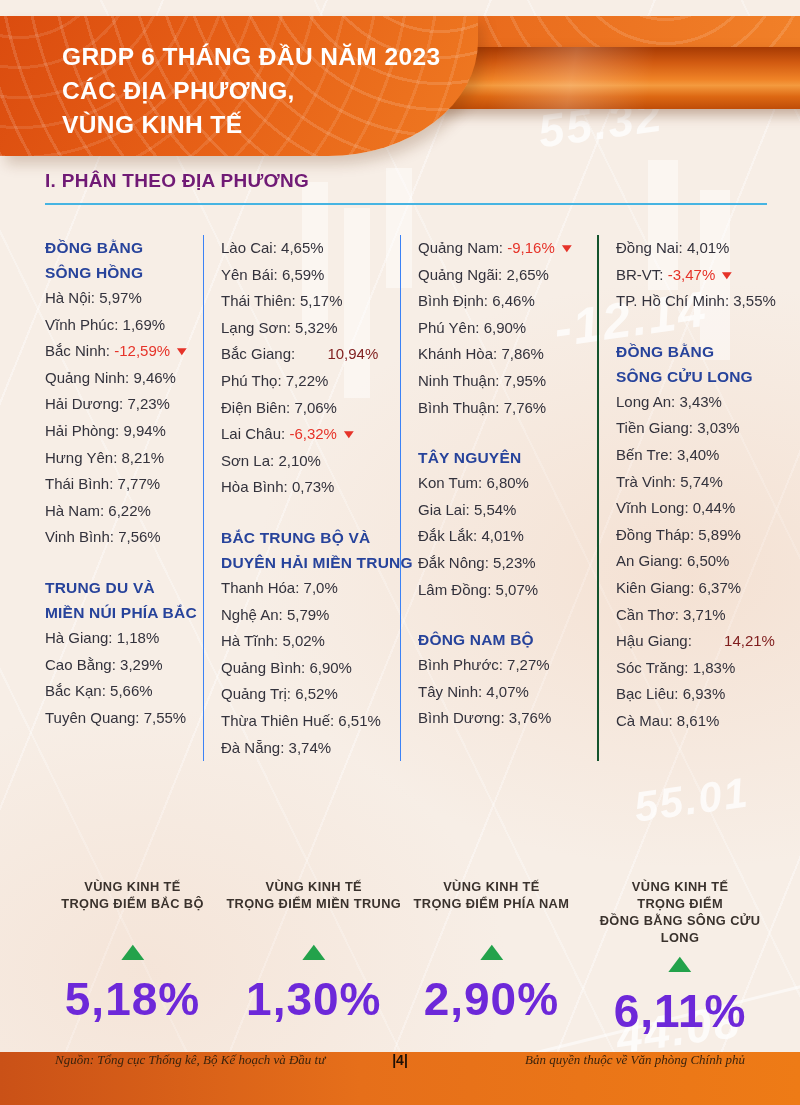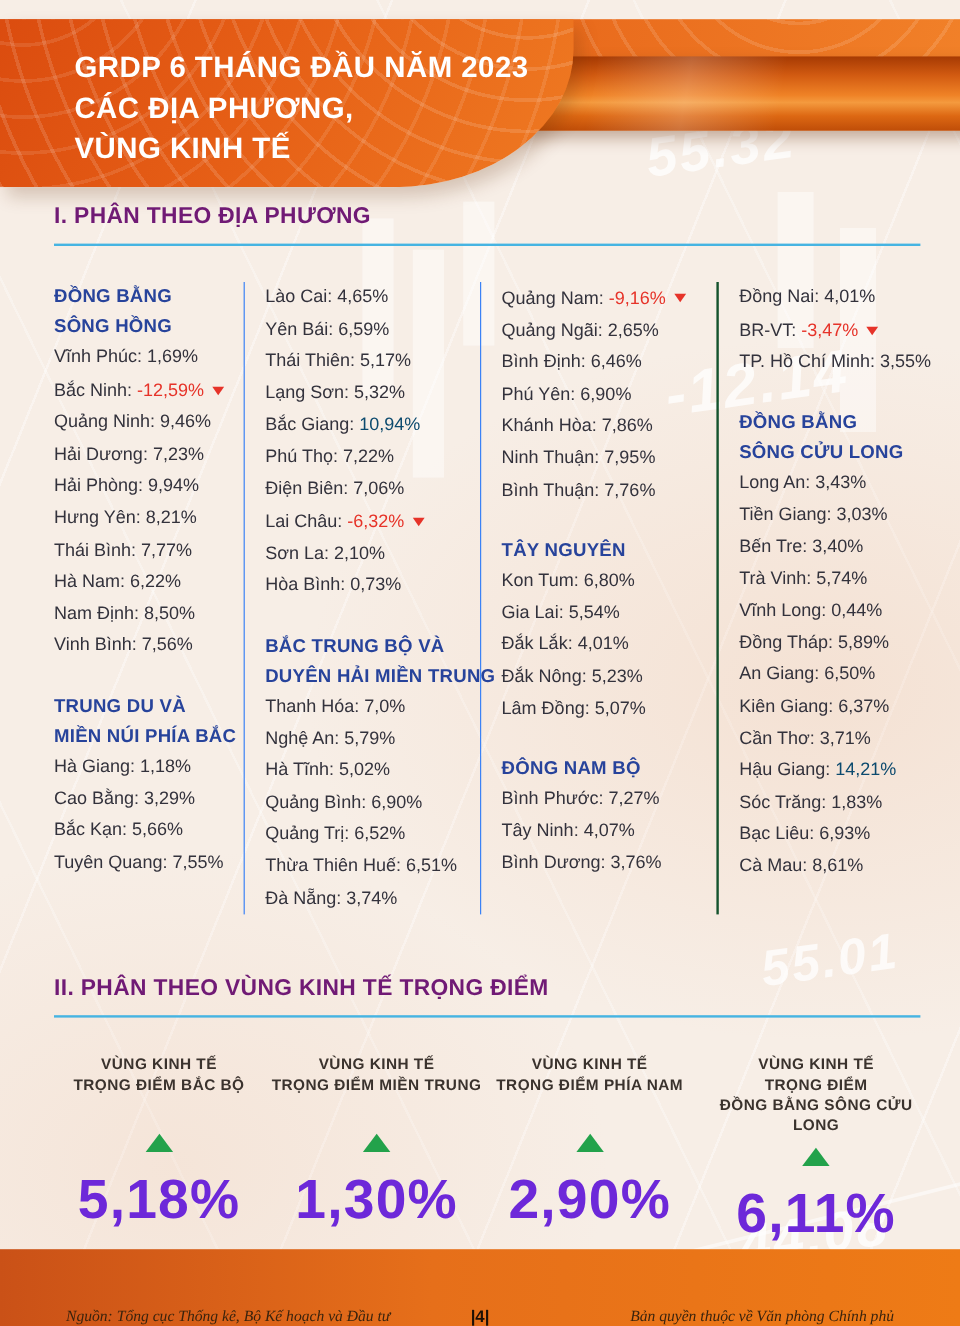--- a/index.html
+++ b/index.html
@@ -61,38 +61,38 @@
   .columns{position:absolute;top:235px;left:45px;width:736px;display:flex;align-items:stretch;}
   .col{box-sizing:border-box;}
   .col1{width:158px}
   .col2,.col3{width:197px;padding-left:17px;border-left:1px solid #3b82f6}
   .col4{width:184px;padding-left:17px;border-left:2px solid #14532d}
   .region-title{font-size:15.5px;font-weight:800;line-height:25px;color:#27439b;
     letter-spacing:.2px;white-space:nowrap;}
   .region-title:not(:first-child){margin-top:24px;}
   .entry{font-size:15px;font-weight:500;line-height:26.6px;color:#33323c;white-space:nowrap;}
   .val-down{color:#e63329;}
-  .val-high{color:#0c4a6e;}
+  .val-high{color:#7f1d1d;margin-left:28px;}
   .tri-down{display:inline-block;color:#e63329;font-size:12px;margin-left:6px;
     transform:scaleX(1.4);vertical-align:1px;}
 
   
   .zones{position:absolute;top:878px;left:40px;width:740px;display:flex;text-align:center;}
   .zone{display:flex;flex-direction:column;align-items:center;box-sizing:border-box;}
   .z1{flex-basis:25%}.z2{flex-basis:24%}.z3{flex-basis:24%}.z4{flex-basis:27%}
   .zone-label{font-size:12.8px;font-weight:800;line-height:17px;color:#3a322d;
     letter-spacing:.4px;min-height:56px;}
   .tri-up{display:inline-block;color:#23a24b;font-size:26px;line-height:1;
     transform:scaleX(1.5);margin:4px 0 8px;}
   .zone-value{font-size:46px;font-weight:800;color:#6d28d9;letter-spacing:1px;}
 
   
-  footer{position:absolute;left:0;bottom:0;width:100%;height:64px;box-sizing:border-box;
+  footer{position:absolute;left:0;bottom:0;width:100%;height:53px;box-sizing:border-box;
     background:linear-gradient(90deg,#ca5117,#e66f1a 45%,#ee7b16);
-    display:flex;align-items:flex-end;justify-content:space-between;padding:0 55px;}
+    display:flex;align-items:flex-start;justify-content:space-between;padding:0 55px;}
   .foot-text{font-family:"Liberation Serif","DejaVu Serif",serif;font-style:italic;
     font-size:13px;color:#3a230d;}
   .foot-page{position:absolute;left:50%;transform:translateX(-50%);font-size:14px;
     font-weight:700;color:#1d1005;}
 </style>
 </head>
 <body>
 
 <div class="page">
   <div class="texture"></div>
@@ -119,29 +119,29 @@
     </h1>
   </header>
 
   <h2 class="sec-heading sec1-h">I. PHÂN THEO ĐỊA PHƯƠNG</h2>
   <div class="columns" id="columns">
       <div class="col col1">
         <div class="region-title">
           <div>ĐỒNG BẰNG</div>
           <div>SÔNG HỒNG</div>
         </div>
+        <div class="entry"><span class="nm">Hà Nội: </span><span class="val">5,97%</span></div>
         <div class="entry"><span class="nm">Vĩnh Phúc: </span><span class="val">1,69%</span></div>
         <div class="entry"><span class="nm">Bắc Ninh: </span><span class="val val-down">-12,59%</span><span class="tri-down">▼</span></div>
         <div class="entry"><span class="nm">Quảng Ninh: </span><span class="val">9,46%</span></div>
         <div class="entry"><span class="nm">Hải Dương: </span><span class="val">7,23%</span></div>
         <div class="entry"><span class="nm">Hải Phòng: </span><span class="val">9,94%</span></div>
         <div class="entry"><span class="nm">Hưng Yên: </span><span class="val">8,21%</span></div>
         <div class="entry"><span class="nm">Thái Bình: </span><span class="val">7,77%</span></div>
         <div class="entry"><span class="nm">Hà Nam: </span><span class="val">6,22%</span></div>
-        <div class="entry"><span class="nm">Nam Định: </span><span class="val">8,50%</span></div>
         <div class="entry"><span class="nm">Vinh Bình: </span><span class="val">7,56%</span></div>
         <div class="region-title">
           <div>TRUNG DU VÀ</div>
           <div>MIỀN NÚI PHÍA BẮC</div>
         </div>
         <div class="entry"><span class="nm">Hà Giang: </span><span class="val">1,18%</span></div>
         <div class="entry"><span class="nm">Cao Bằng: </span><span class="val">3,29%</span></div>
         <div class="entry"><span class="nm">Bắc Kạn: </span><span class="val">5,66%</span></div>
         <div class="entry"><span class="nm">Tuyên Quang: </span><span class="val">7,55%</span></div>
       </div>
@@ -208,21 +208,20 @@
         <div class="entry"><span class="nm">An Giang: </span><span class="val">6,50%</span></div>
         <div class="entry"><span class="nm">Kiên Giang: </span><span class="val">6,37%</span></div>
         <div class="entry"><span class="nm">Cần Thơ: </span><span class="val">3,71%</span></div>
         <div class="entry"><span class="nm">Hậu Giang: </span><span class="val val-high">14,21%</span></div>
         <div class="entry"><span class="nm">Sóc Trăng: </span><span class="val">1,83%</span></div>
         <div class="entry"><span class="nm">Bạc Liêu: </span><span class="val">6,93%</span></div>
         <div class="entry"><span class="nm">Cà Mau: </span><span class="val">8,61%</span></div>
       </div>
     </div>
 
-  <h2 class="sec-heading sec2-h">II. PHÂN THEO VÙNG KINH TẾ TRỌNG ĐIỂM</h2>
   <div class="zones" id="zones">
       <div class="zone z1">
         <div class="zone-label">
           <div>VÙNG KINH TẾ</div>
           <div>TRỌNG ĐIỂM BẮC BỘ</div>
         </div>
         <span class="tri-up">▲</span>
         <div class="zone-value">5,18%</div>
       </div>
       <div class="zone z2">

